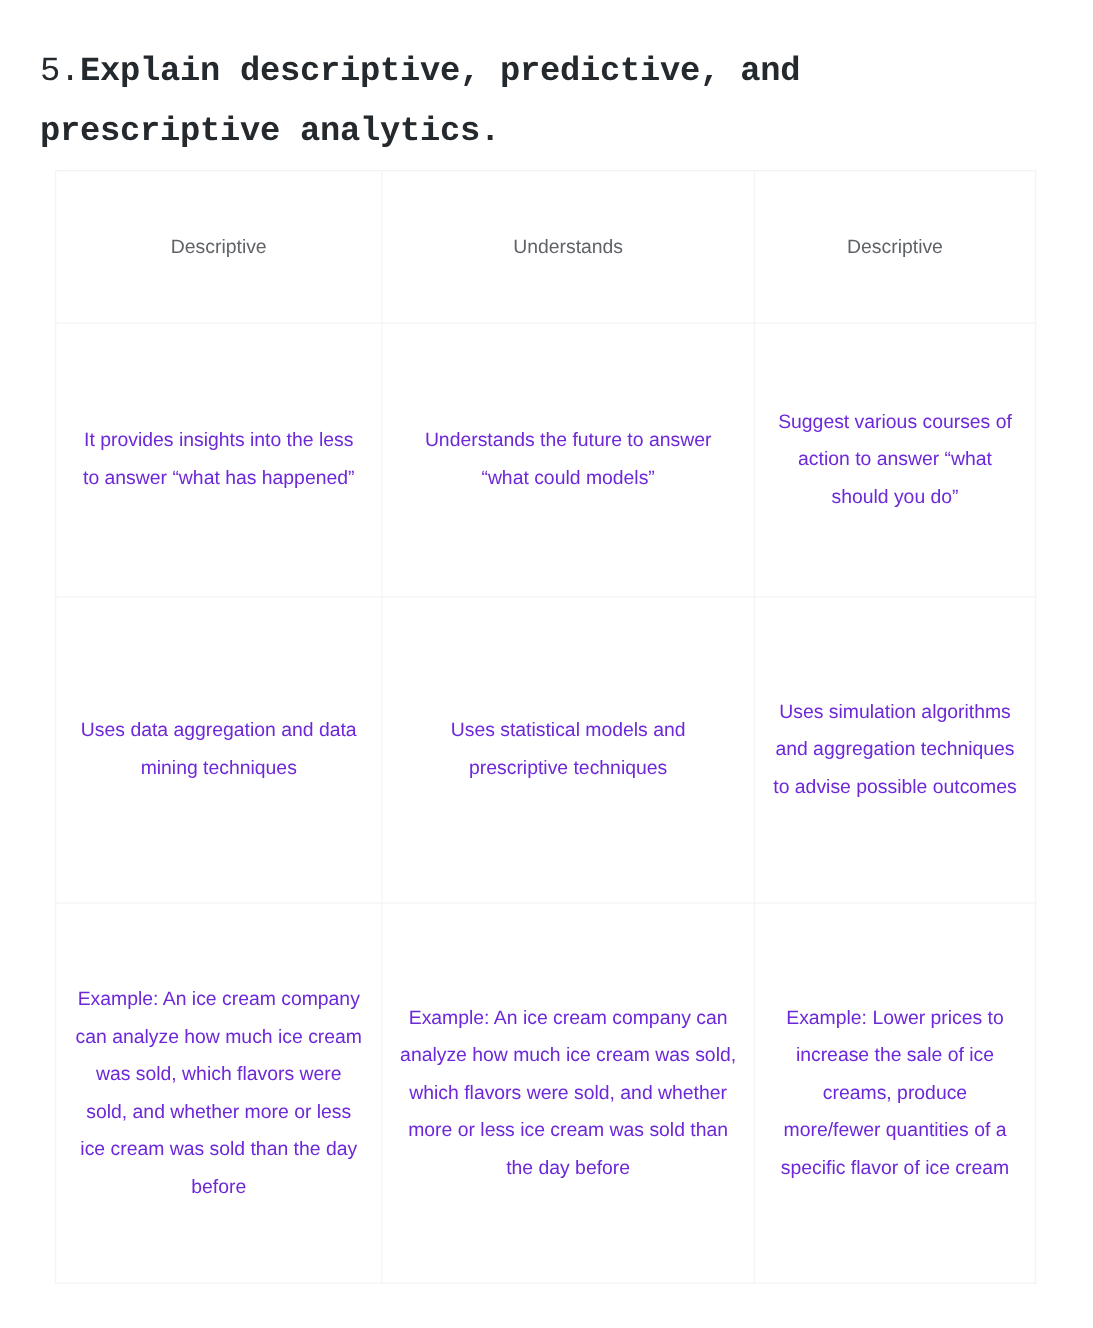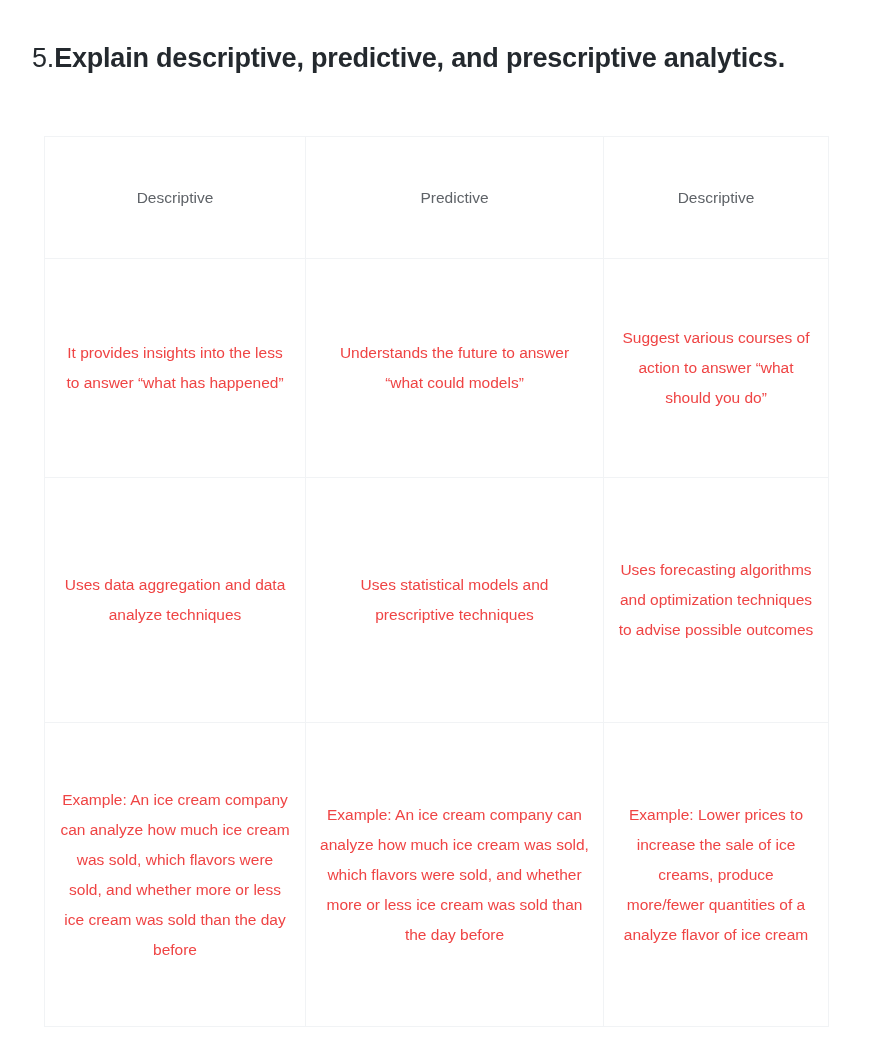--- a/index.html
+++ b/index.html
@@ -26,20 +26,21 @@
   .question-heading {
     position: absolute;
     left: 32px;
     top: 16px;
     width: 800px;
     font-size: 27px;
     line-height: 48px;
     letter-spacing: -0.2px;
     color: #24292e;
     font-weight: 700;
+    font-family: Liberation Mono, monospace;
   }
   .question-heading .q-number {
     font-weight: 400;
     color: #24292e;
   }
 
   
   .compare-table {
     position: absolute;
     left: 44px;
@@ -51,21 +52,21 @@
   }
   .compare-table col.c1 { width: 261px; }
   .compare-table col.c2 { width: 298px; }
   .compare-table col.c3 { width: 225px; }
 
   .compare-table th,
   .compare-table td {
     border: 1px solid #f1f3f5;
     vertical-align: middle;
     text-align: center;
-    color: #ef4444;
+    color: #6d28d9;
     font-weight: 400;
     padding: 8px 14px;
     box-sizing: border-box;
   }
 
   .compare-table thead th {
     height: 122px;
     font-size: 15.5px;
     line-height: 24px;
     color: #5f6368;
@@ -98,57 +99,57 @@
       <col class="c1">
       <col class="c2">
       <col class="c3">
     </colgroup>
     <thead>
       <tr>
         <th>
             <span class="cell-text">Descriptive</span>
           </th>
         <th>
-            <span class="cell-text">Predictive</span>
+            <span class="cell-text">Understands</span>
           </th>
         <th>
             <span class="cell-text">Descriptive</span>
           </th>
       </tr>
     </thead>
     <tbody>
       <tr class="row-1">
         <td>
             <span class="cell-text">It provides insights into the less to answer “what has happened”</span>
           </td>
         <td>
             <span class="cell-text">Understands the future to answer “what could models”</span>
           </td>
         <td>
             <span class="cell-text">Suggest various courses of action to answer “what should you do”</span>
           </td>
       </tr>
       <tr class="row-2">
         <td>
-            <span class="cell-text">Uses data aggregation and data analyze techniques</span>
+            <span class="cell-text">Uses data aggregation and data mining techniques</span>
           </td>
         <td>
             <span class="cell-text">Uses statistical models and prescriptive techniques</span>
           </td>
         <td>
-            <span class="cell-text">Uses forecasting algorithms and optimization techniques to advise possible outcomes</span>
+            <span class="cell-text">Uses simulation algorithms and aggregation techniques to advise possible outcomes</span>
           </td>
       </tr>
       <tr class="row-3">
         <td>
             <span class="cell-text">Example: An ice cream company can analyze how much ice cream was sold, which flavors were sold, and whether more or less ice cream was sold than the day before</span>
           </td>
         <td>
             <span class="cell-text">Example: An ice cream company can analyze how much ice cream was sold, which flavors were sold, and whether more or less ice cream was sold than the day before</span>
           </td>
         <td>
-            <span class="cell-text">Example: Lower prices to increase the sale of ice creams, produce more/fewer quantities of a analyze flavor of ice cream</span>
+            <span class="cell-text">Example: Lower prices to increase the sale of ice creams, produce more/fewer quantities of a specific flavor of ice cream</span>
           </td>
       </tr>
     </tbody>
   </table>
 
 </div>
 
 </body></html>

